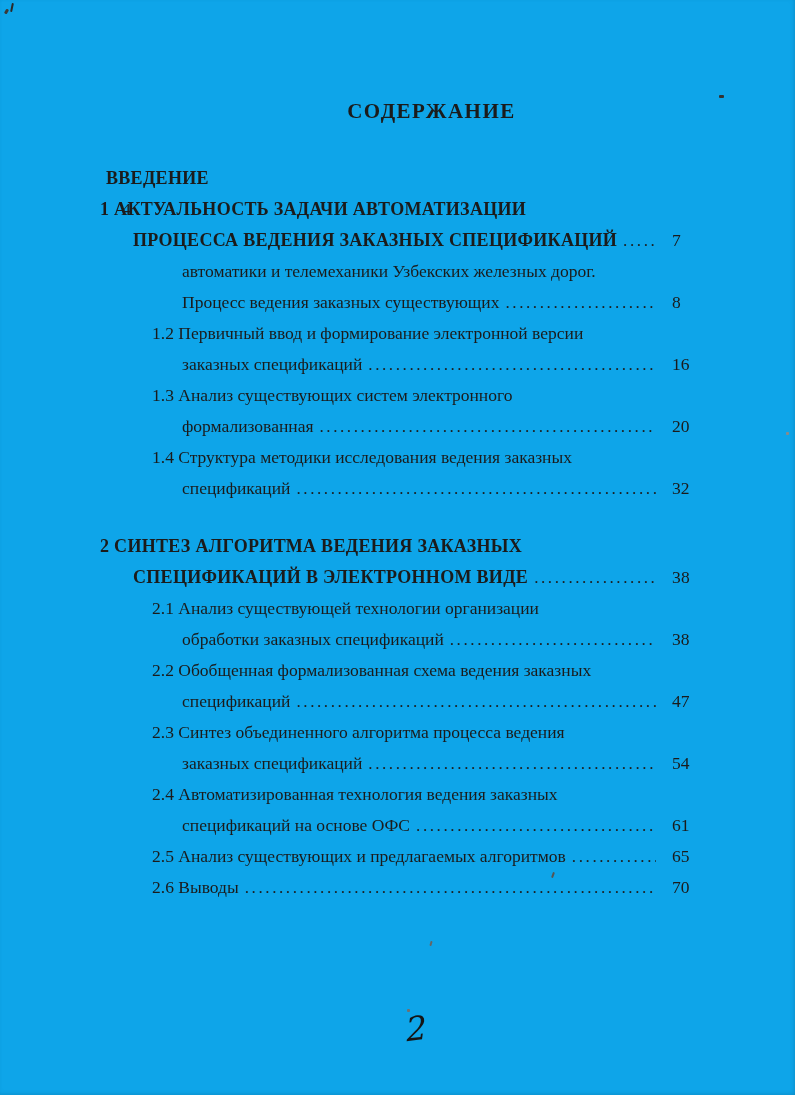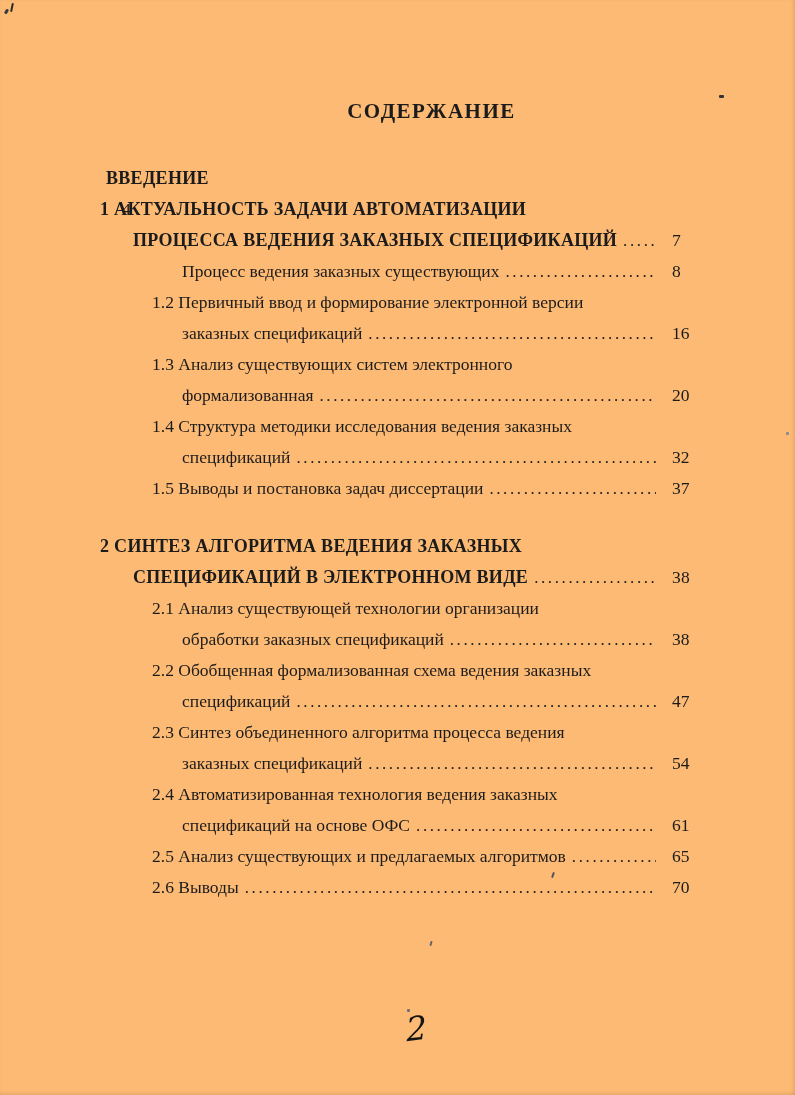--- a/index.html
+++ b/index.html
@@ -3,21 +3,21 @@
 <meta charset="utf-8">
 <style>
   html,body{margin:0;padding:0;}
   body{
     width:795px;height:1095px;position:relative;overflow:hidden;
     background:#ffffff;
     font-family:"Liberation Serif", serif;
     color:#1b1b1b;
   }
   .sheet{
-    position:absolute;inset:0;background:#fdba74;
+    position:absolute;inset:0;background:#0ea5e9;
     box-shadow: inset -3px 0 5px -2px rgba(0,0,0,.10), inset 0 -3px 5px -2px rgba(0,0,0,.10);
   }
   .doc-title{
     position:absolute;top:99px;left:0;width:100%;margin:0;
     text-align:center;transform:translateX(34px);
     font-size:21px;font-weight:bold;letter-spacing:1.5px;
   }
   .toc{
     position:absolute;top:163px;left:100px;width:600px;
   }
@@ -83,20 +83,24 @@
       <div class="row indent-0 bold">
     <span class="txt">1 АКТУАЛЬНОСТЬ ЗАДАЧИ АВТОМАТИЗАЦИИ</span>
 
   </div>
       <div class="row indent-1 bold">
     <span class="txt">ПРОЦЕССА ВЕДЕНИЯ ЗАКАЗНЫХ СПЕЦИФИКАЦИЙ</span>
     <span class="leader"></span>
     <span class="pgnum">7</span>
   </div>
       <div class="row indent-3">
+    <span class="txt">автоматики и телемеханики Узбекских железных дорог.</span>
+
+  </div>
+      <div class="row indent-3">
     <span class="txt">Процесс ведения заказных существующих</span>
     <span class="leader"></span>
     <span class="pgnum">8</span>
   </div>
       <div class="row indent-2">
     <span class="txt">1.2 Первичный ввод и формирование электронной версии</span>
 
   </div>
       <div class="row indent-3">
     <span class="txt">заказных спецификаций</span>
@@ -113,25 +117,20 @@
     <span class="pgnum">20</span>
   </div>
       <div class="row indent-2">
     <span class="txt">1.4 Структура методики исследования ведения заказных</span>
 
   </div>
       <div class="row indent-3">
     <span class="txt">спецификаций</span>
     <span class="leader"></span>
     <span class="pgnum">32</span>
-  </div>
-      <div class="row indent-2">
-    <span class="txt">1.5 Выводы и постановка задач диссертации</span>
-    <span class="leader"></span>
-    <span class="pgnum">37</span>
   </div>
       <div class="row indent-0 bold gap-above">
     <span class="txt">2 СИНТЕЗ АЛГОРИТМА ВЕДЕНИЯ ЗАКАЗНЫХ</span>
 
   </div>
       <div class="row indent-1 bold">
     <span class="txt">СПЕЦИФИКАЦИЙ В ЭЛЕКТРОННОМ ВИДЕ</span>
     <span class="leader"></span>
     <span class="pgnum">38</span>
   </div>

